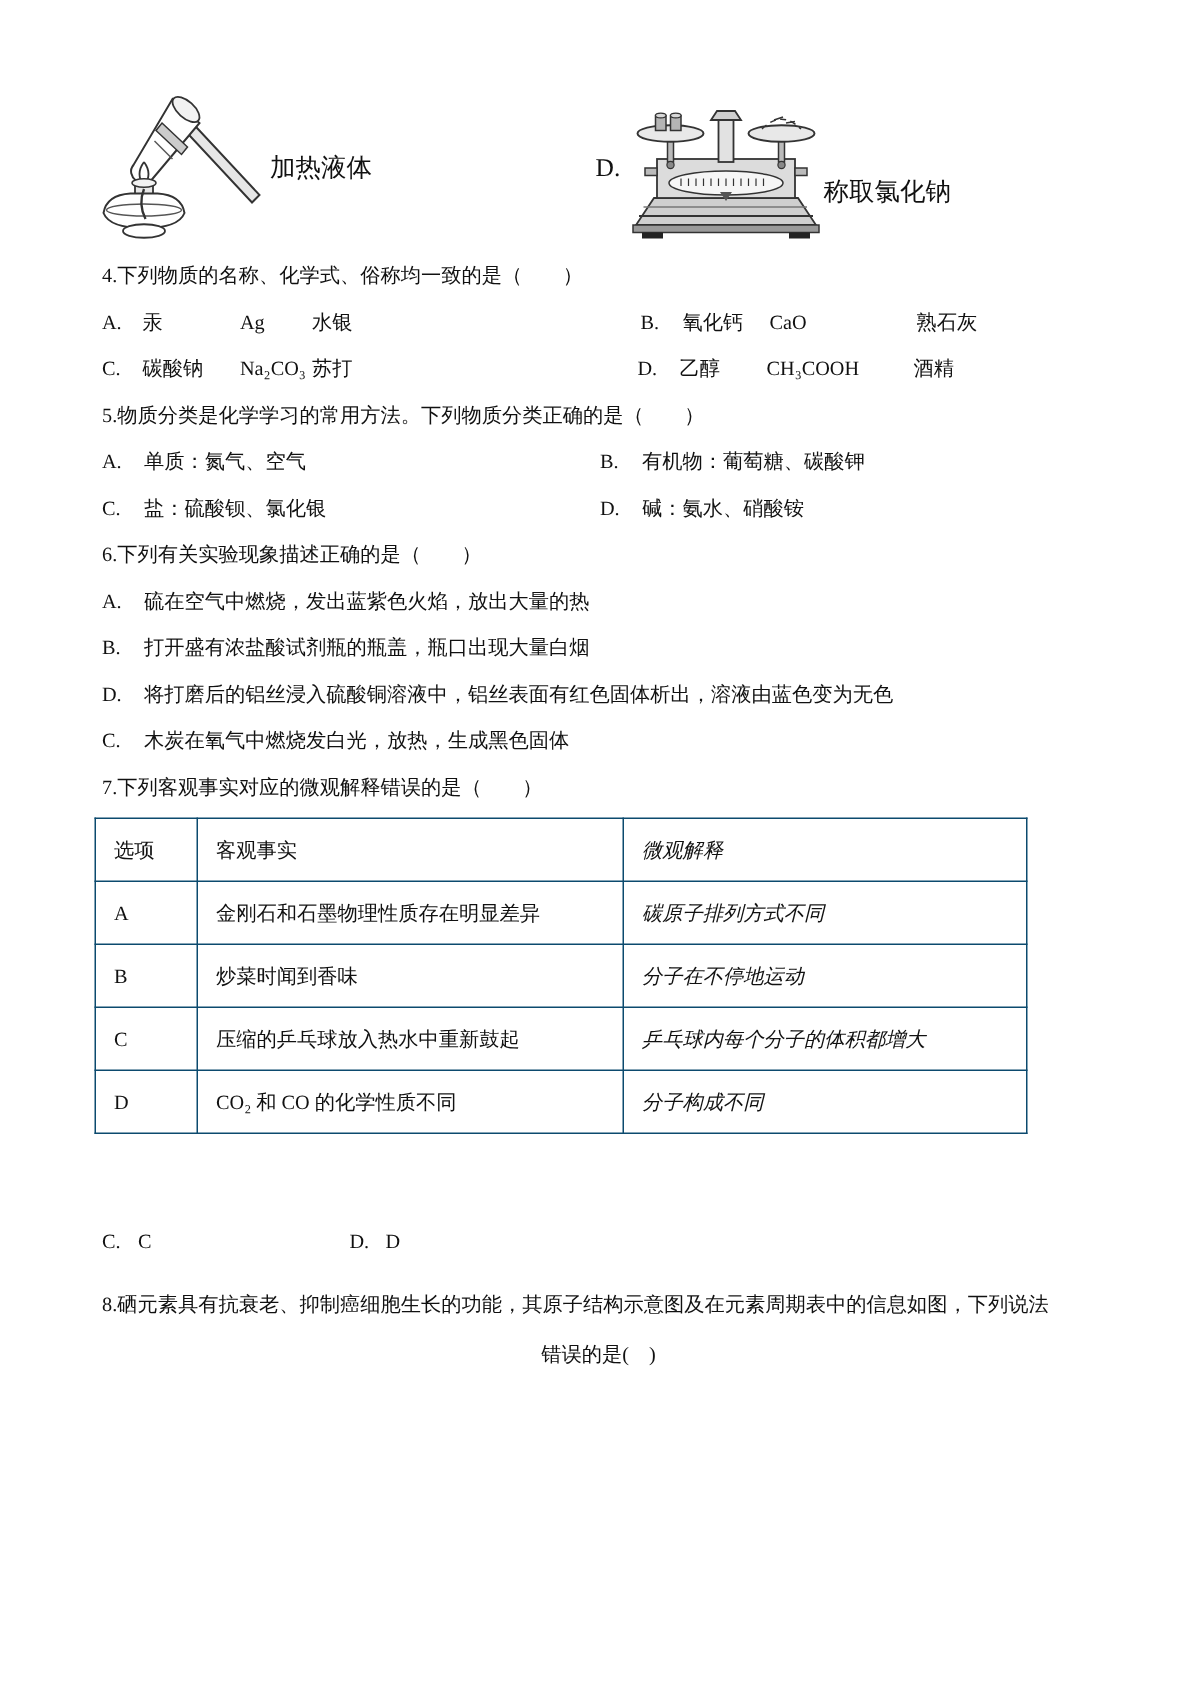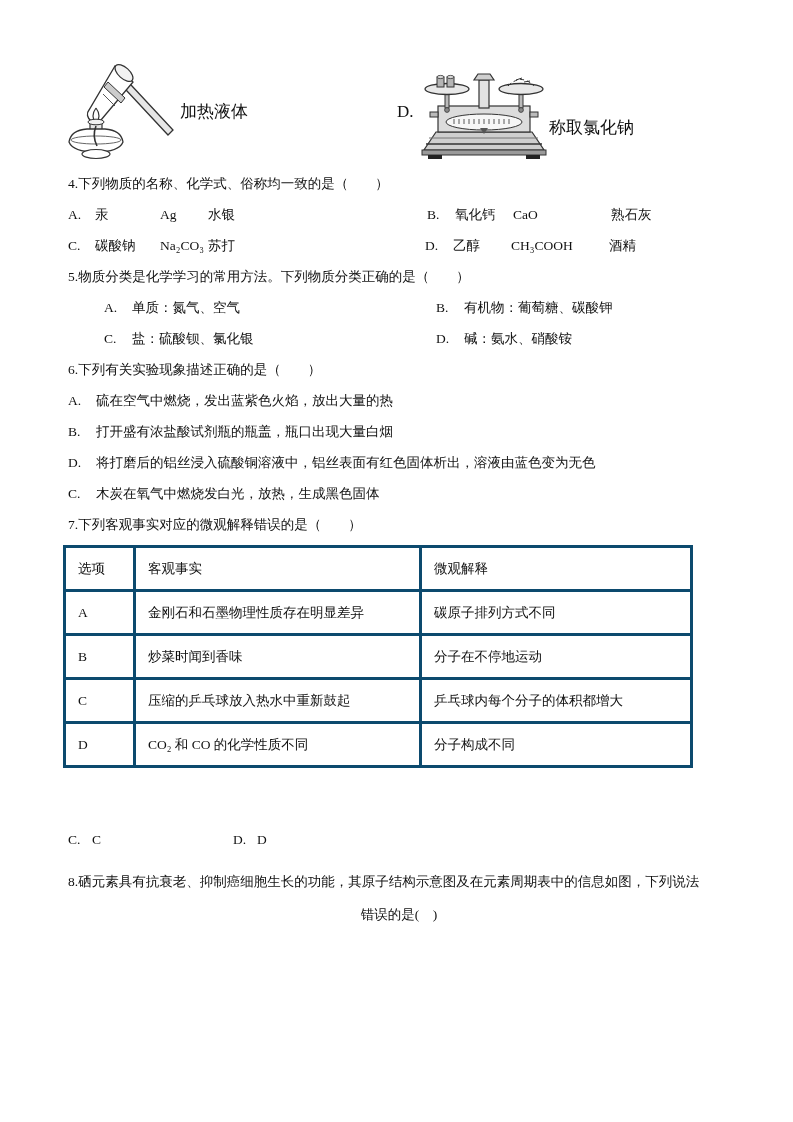--- a/index.html
+++ b/index.html
@@ -7,41 +7,41 @@
     position:relative; width:793px; height:1122px; background:#ffffff;
     font-family:"Liberation Serif","DejaVu Serif",serif;
     font-size:13.5px; color:#111; overflow:hidden;
   }
   .fig-layer { position:absolute; left:0; top:0; width:793px; height:180px; }
   .fig-abs { position:absolute; }
   .fig-caption { font-size:17px; line-height:20px; white-space:nowrap; }
   .flow { position:absolute; left:68px; top:168px; width:662px; }
   .line { line-height:31px; white-space:nowrap; }
   .pair { display:flex; }
-  .pair .half-l { width:332px; flex:0 0 332px;margin-left:36px; }
+  .pair .half-l { width:332px; flex:0 0 332px; }
   .opt-label { display:inline-block; width:28px; }
   .q4row { display:flex; }
   .q4row .lab-l { flex:0 0 27px; }
   .q4row .name-l { flex:0 0 65px; }
   .q4row .for-l { flex:0 0 48px; }
   .q4row .fill-l { flex:0 0 192px; }
   .q4row .lab-r { flex:0 0 28px; }
   .q4row .name-r { flex:0 0 58px; }
   .q4row .for-r { flex:0 0 98px; }
   table.q7 {
     border-collapse:collapse; margin-left:-5px; margin-top:5px;
     table-layout:fixed; width:570px;
   }
   table.q7 td {
-    border:3px solid #0c4a6e; height:41px; vertical-align:middle;
+    border:1px solid #0c4a6e; height:41px; vertical-align:middle;
     padding:0 4px 0 12px; font-size:13.5px; overflow:hidden; white-space:nowrap;
   }
   td.c0 { width:51px; }
   td.c1 { width:267px; padding-left:14px; }
-  td.c2 { width:252px; }
+  td.c2 { width:252px;font-style:italic; }
   .answers { display:flex; margin-top:56px; line-height:31px; }
   .answers .ans { flex:0 0 166px; }
   .answers .ans:last-child { flex:0 0 auto; }
   .ans-label { display:inline-block; width:24px; }
   .q8 { margin-top:10px; line-height:33px; white-space:nowrap; }
   .q8 .l2 { white-space:nowrap;text-align:center; }
   svg { display:block; }
 </style>
 </head>
 <body>

